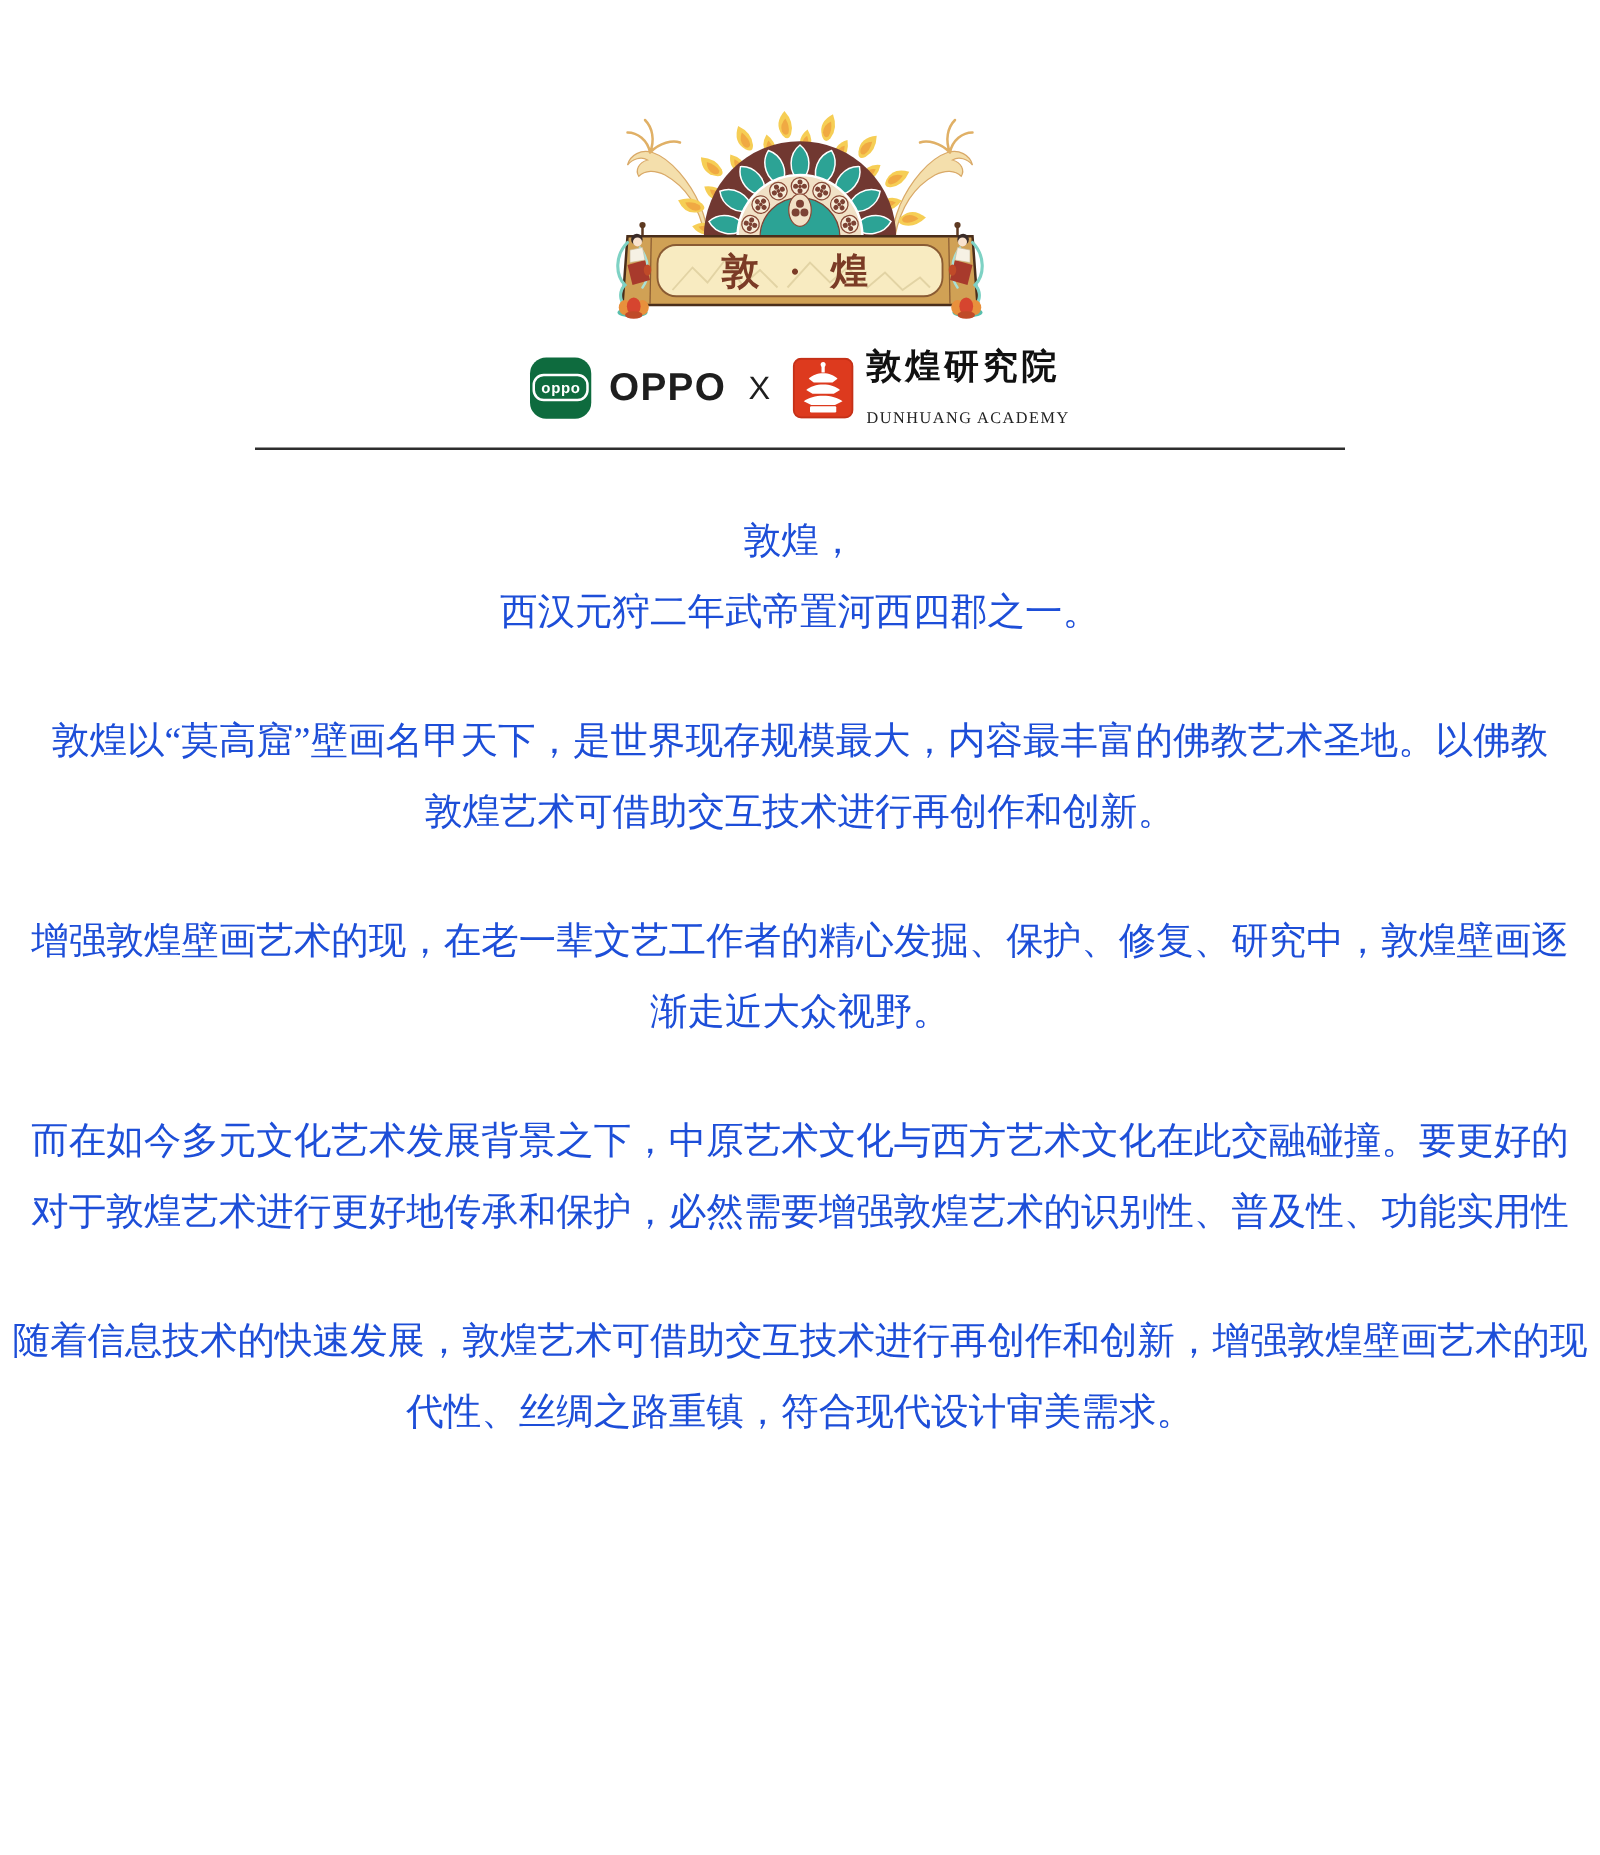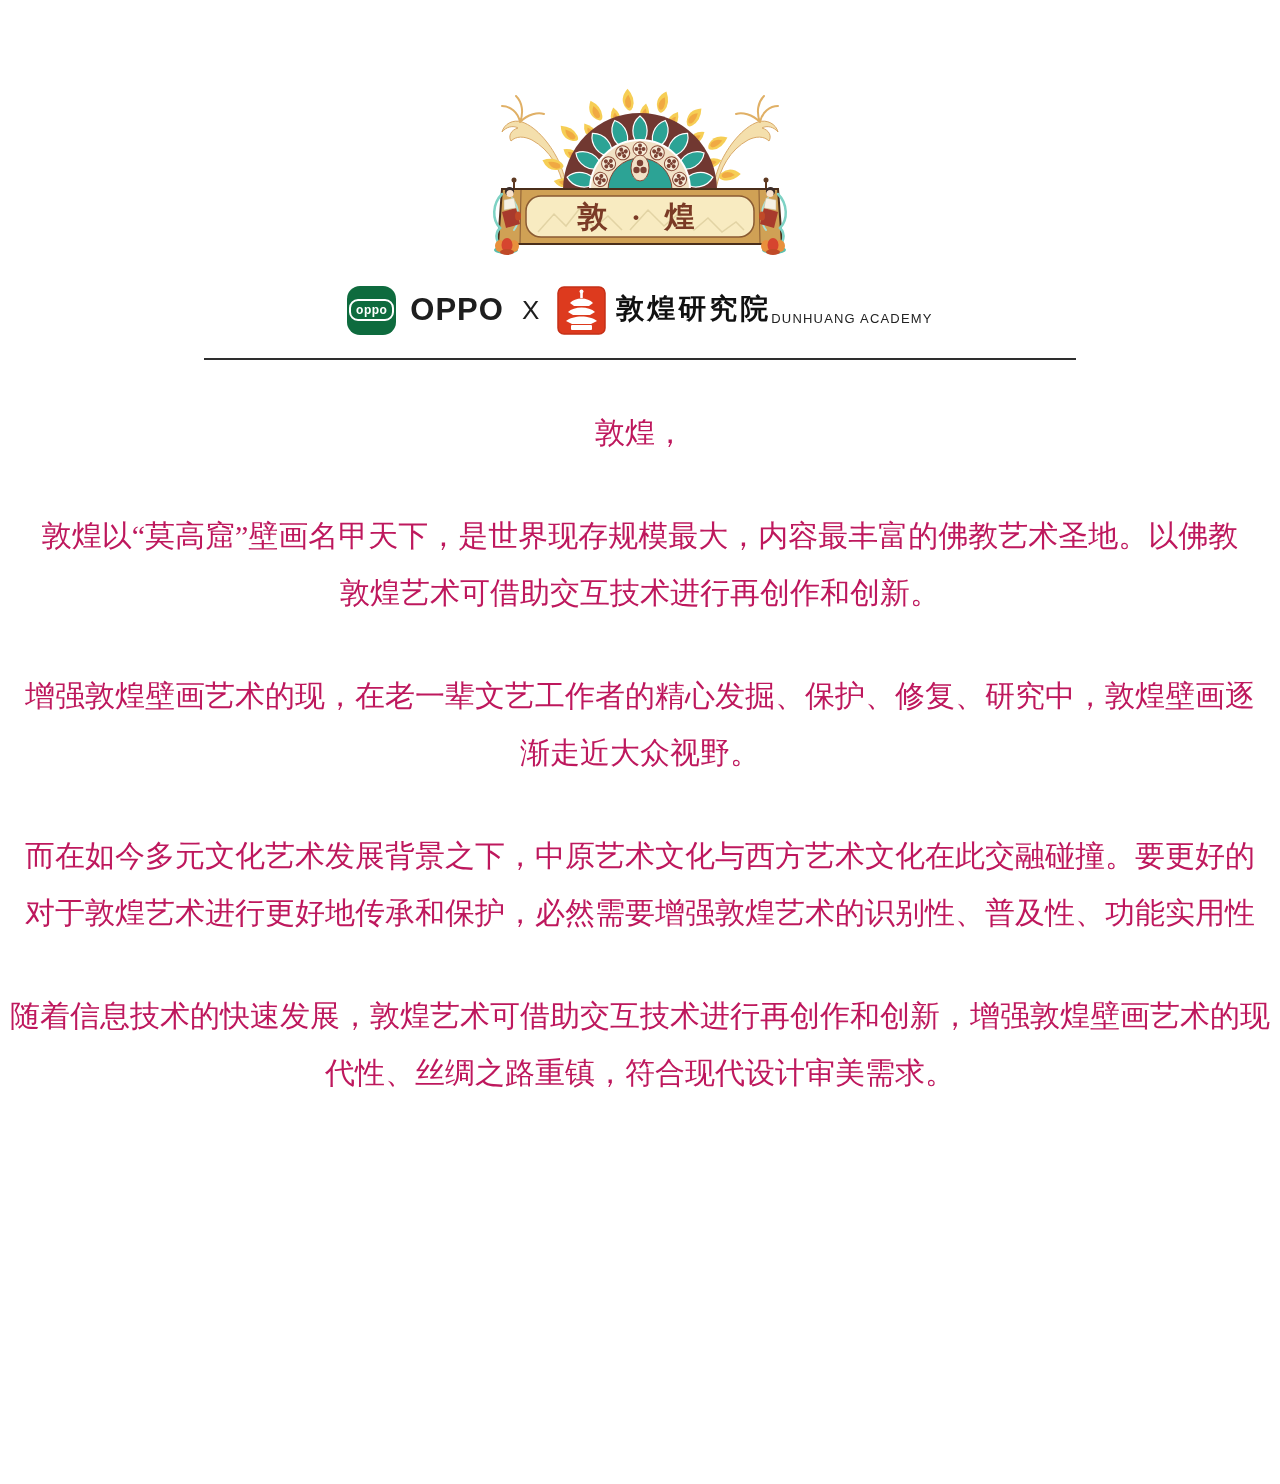--- a/index.html
+++ b/index.html
@@ -28,30 +28,30 @@
   }
   .oppo-word {
     font-family:"Liberation Sans",sans-serif; font-size:31px; font-weight:600;
     letter-spacing:1px; color:#1e1e1e;
   }
   .collab-x {
     font-family:"Liberation Sans",sans-serif; font-size:26px; font-weight:400; color:#1e1e1e;
   }
   .academy-block { display:flex; align-items:center; gap:10px; }
   .seal-svg { width:49px; height:49px; display:block; }
-  .academy-text { display:flex; line-height:1.05; }
+  .academy-text { display:flex; flex-direction:column; line-height:1.05; }
   .academy-cn { font-size:28px; font-weight:bold; letter-spacing:3px; color:#111111; }
   .academy-en {
-    font-family:Liberation Sans, sans-serif; font-size:13px;
+    font-family:Liberation Serif, serif; font-size:13px;
     letter-spacing:1.2px; color:#222222; margin-top:18px;
   }
   .divider { width:872px; height:2px; background:#2e2e2e; margin:22px auto 0; }
   .article { margin-top:44px; padding:0 8px; }
   .para { margin:0 0 46px 0; }
-  .pline { text-align:center; font-size:30px; line-height:57px; color:#be185d; }
+  .pline { text-align:center; font-size:30px; line-height:57px; color:#1d4ed8; }
 </style>
 </head>
 <body>
 
 <div>
 
   <svg class="logo-svg" width="320" height="186" viewBox="0 0 320 186">
     <defs>
       <clipPath id="topclip">
           <rect x="0" y="0" width="320" height="104"></rect>
@@ -191,20 +191,21 @@
         <span class="academy-en">DUNHUANG ACADEMY</span>
       </div>
     </div>
   </div>
 
   <div class="divider"></div>
 
   <div class="article">
       <div class="para">
         <div class="pline">敦煌，</div>
+        <div class="pline">西汉元狩二年武帝置河西四郡之一。</div>
       </div>
       <div class="para">
         <div class="pline">敦煌以“莫高窟”壁画名甲天下，是世界现存规模最大，内容最丰富的佛教艺术圣地。以佛教</div>
         <div class="pline">敦煌艺术可借助交互技术进行再创作和创新。</div>
       </div>
       <div class="para">
         <div class="pline">增强敦煌壁画艺术的现，在老一辈文艺工作者的精心发掘、保护、修复、研究中，敦煌壁画逐</div>
         <div class="pline">渐走近大众视野。</div>
       </div>
       <div class="para">

